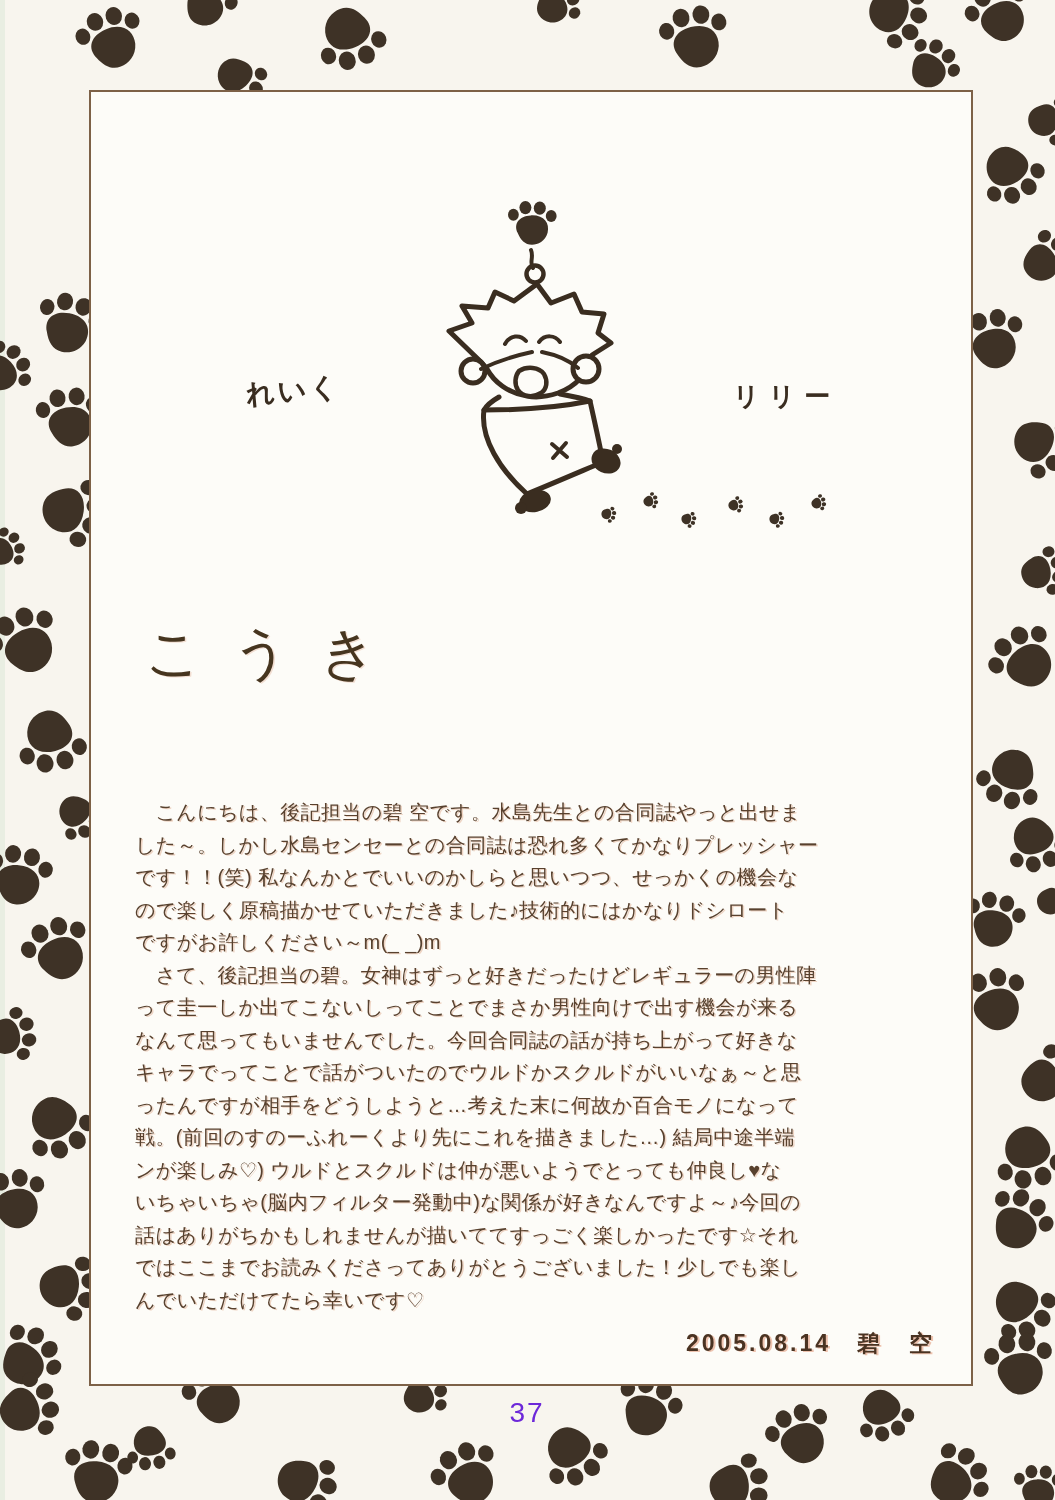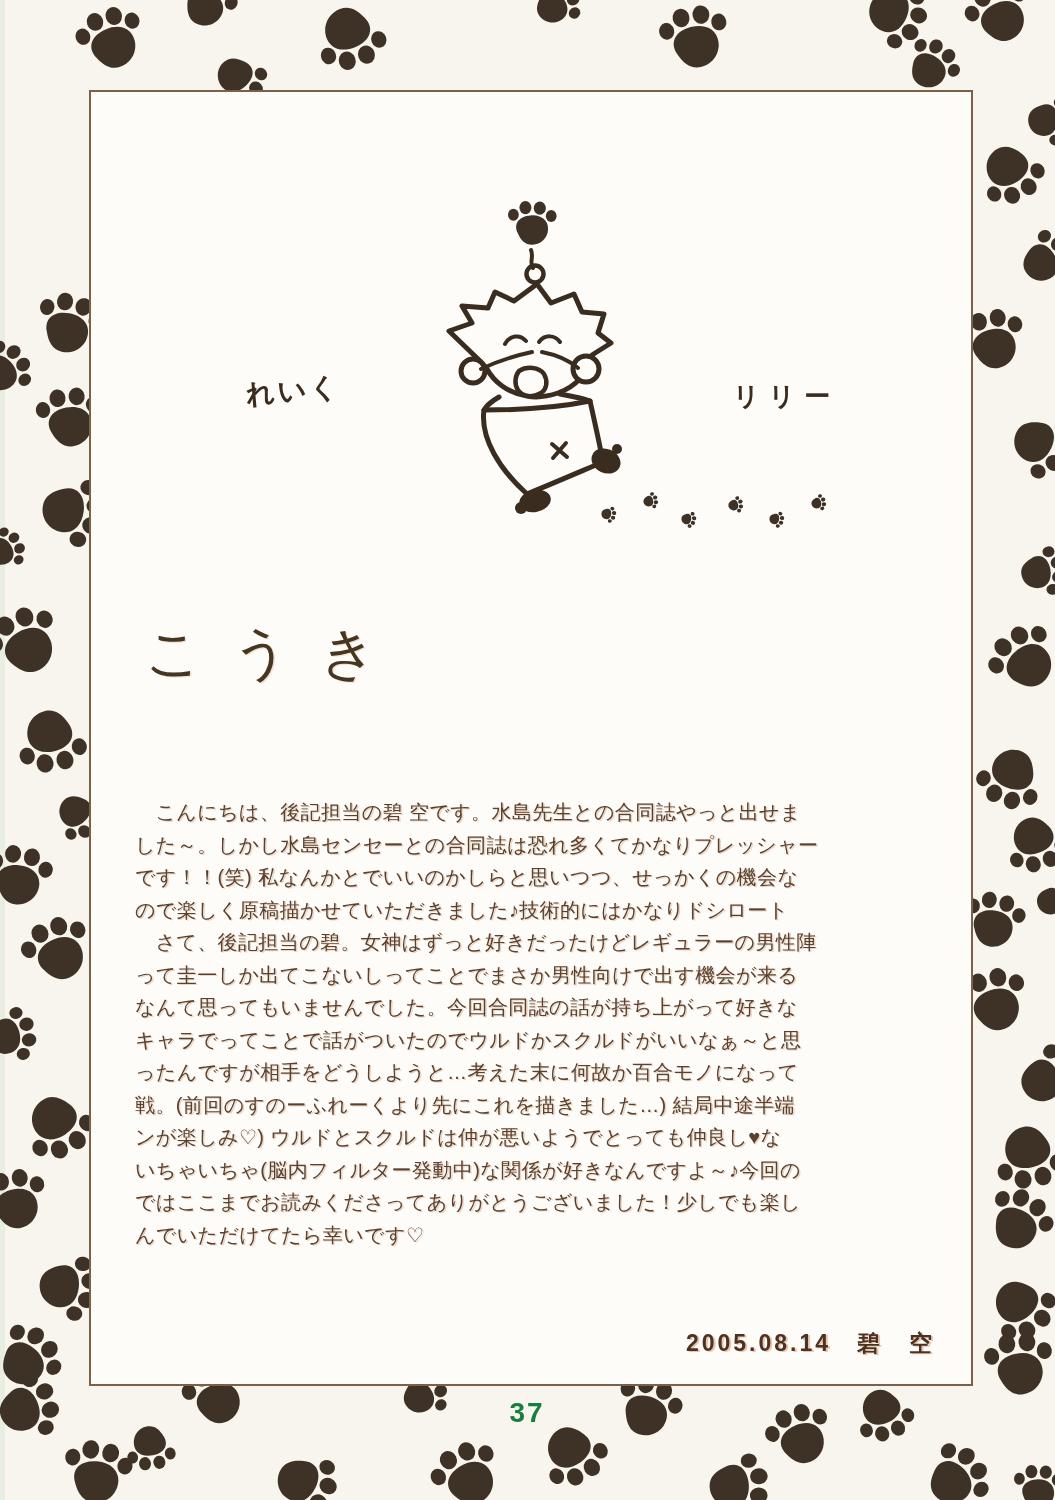--- a/index.html
+++ b/index.html
@@ -40,21 +40,21 @@
     margin-top:40px;
   }
   .body-line{white-space:nowrap;height:32.5px}
   .date-line{
     position:absolute;left:135px;top:1328px;width:800px;
     text-align:right;font-size:23px;font-weight:bold;letter-spacing:3px;
     color:#4a3322;text-shadow:2px 1px 0 rgba(210,90,40,.35);
   }
   .page-num{
     position:absolute;left:0;top:1397px;width:1054px;text-align:center;
-    font-size:28px;font-weight:700;letter-spacing:2px;color:#15803d;
+    font-size:28px;font-weight:400;letter-spacing:2px;color:#6d28d9;
   }
   .caption{position:absolute;color:var(--ink);font-weight:bold}
   .caption-left{left:246px;top:372px;font-size:28px;letter-spacing:3px;transform:rotate(-5deg)}
   .caption-right{left:733px;top:379px;font-size:26px;letter-spacing:9px}
 </style>
 </head>
 <body>
 
 <div class="scan-edge"></div>
 
@@ -170,27 +170,29 @@
 <div class="caption caption-left">れいく</div>
 <div class="caption caption-right">リリー</div>
 
 <h1 class="title">こうき</h1>
 
 <div class="body-text">
   <div class="body-line">　こんにちは、後記担当の碧 空です。水島先生との合同誌やっと出せま</div>
   <div class="body-line">した～。しかし水島センセーとの合同誌は恐れ多くてかなりプレッシャー</div>
   <div class="body-line">です！！(笑) 私なんかとでいいのかしらと思いつつ、せっかくの機会な</div>
   <div class="body-line">ので楽しく原稿描かせていただきました♪技術的にはかなりドシロート</div>
+  <div class="body-line">ですがお許しください～m(_ _)m</div>
   <div class="body-line">　さて、後記担当の碧。女神はずっと好きだったけどレギュラーの男性陣</div>
   <div class="body-line">って圭一しか出てこないしってことでまさか男性向けで出す機会が来る</div>
   <div class="body-line">なんて思ってもいませんでした。今回合同誌の話が持ち上がって好きな</div>
   <div class="body-line">キャラでってことで話がついたのでウルドかスクルドがいいなぁ～と思</div>
   <div class="body-line">ったんですが相手をどうしようと…考えた末に何故か百合モノになって</div>
   <div class="body-line">戦。(前回のすのーふれーくより先にこれを描きました…) 結局中途半端</div>
   <div class="body-line">ンが楽しみ♡) ウルドとスクルドは仲が悪いようでとっても仲良し♥な</div>
   <div class="body-line">いちゃいちゃ(脳内フィルター発動中)な関係が好きなんですよ～♪今回の</div>
+  <div class="body-line">話はありがちかもしれませんが描いててすっごく楽しかったです☆それ</div>
   <div class="body-line">ではここまでお読みくださってありがとうございました！少しでも楽し</div>
   <div class="body-line">んでいただけてたら幸いです♡</div>
 </div>
 
 <div class="date-line">2005.08.14　碧　空</div>
 
 <div class="page-num">37</div>
 
 </body></html>

